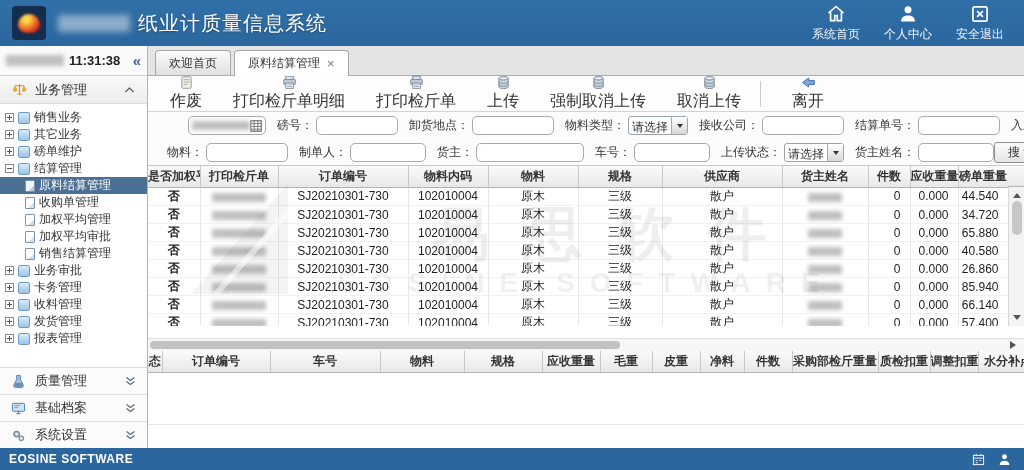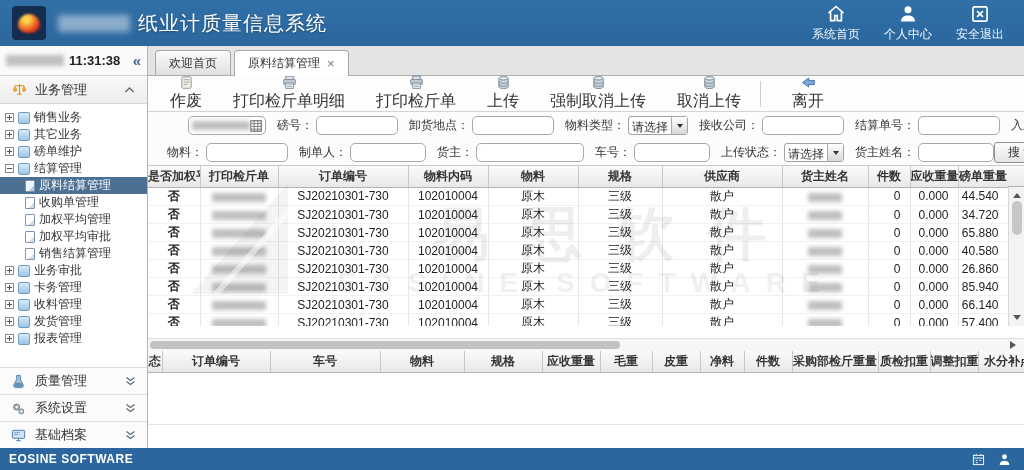--- a/index.html
+++ b/index.html
@@ -244,38 +244,38 @@
               <path d="M5 9.5h6l1.3 2.6a1 1 0 0 1-.9 1.4H4.6a1 1 0 0 1-.9-1.4z" fill="#5e8cb6"></path>
             </svg>
           <span>质量管理</span>
           <svg class="chev" width="11" height="10" viewBox="0 0 11 10" fill="none" stroke="#5b6b7b" stroke-width="1.3">
               <path d="M1.5 1.5 5.5 4.5 9.5 1.5"></path>
               <path d="M1.5 5.5 5.5 8.5 9.5 5.5"></path>
             </svg>
         </div>
         <div class="acc">
           <svg class="accico" viewBox="0 0 16 16">
+              <rect x="1.5" y="2.5" width="13" height="8.5" rx="1" fill="#cfe2f3" stroke="#4a7aa8"></rect>
+              <path d="M5.5 13.5h5M8 11v2.5" stroke="#4a7aa8"></path>
+              <path d="M3.5 5h6M3.5 7h4" stroke="#6f9fd0"></path>
+            </svg>
+          <span>基础档案</span>
+          <svg class="chev" width="11" height="10" viewBox="0 0 11 10" fill="none" stroke="#5b6b7b" stroke-width="1.3">
+              <path d="M1.5 1.5 5.5 4.5 9.5 1.5"></path>
+              <path d="M1.5 5.5 5.5 8.5 9.5 5.5"></path>
+            </svg>
+        </div>
+        <div class="acc">
+          <svg class="accico" viewBox="0 0 16 16">
               <circle cx="6" cy="6.5" r="3.2" fill="#aab6c2" stroke="#6b7885"></circle>
               <circle cx="6" cy="6.5" r="1.2" fill="#fff"></circle>
               <circle cx="11" cy="11" r="2.6" fill="#c2ccd6" stroke="#6b7885"></circle>
               <circle cx="11" cy="11" r="1" fill="#fff"></circle>
             </svg>
           <span>系统设置</span>
-          <svg class="chev" width="11" height="10" viewBox="0 0 11 10" fill="none" stroke="#5b6b7b" stroke-width="1.3">
-              <path d="M1.5 1.5 5.5 4.5 9.5 1.5"></path>
-              <path d="M1.5 5.5 5.5 8.5 9.5 5.5"></path>
-            </svg>
-        </div>
-        <div class="acc">
-          <svg class="accico" viewBox="0 0 16 16">
-              <rect x="1.5" y="2.5" width="13" height="8.5" rx="1" fill="#cfe2f3" stroke="#4a7aa8"></rect>
-              <path d="M5.5 13.5h5M8 11v2.5" stroke="#4a7aa8"></path>
-              <path d="M3.5 5h6M3.5 7h4" stroke="#6f9fd0"></path>
-            </svg>
-          <span>基础档案</span>
           <svg class="chev" width="11" height="10" viewBox="0 0 11 10" fill="none" stroke="#5b6b7b" stroke-width="1.3">
               <path d="M1.5 1.5 5.5 4.5 9.5 1.5"></path>
               <path d="M1.5 5.5 5.5 8.5 9.5 5.5"></path>
             </svg>
         </div>
       </div>
     </aside>
 
     <main>
 

